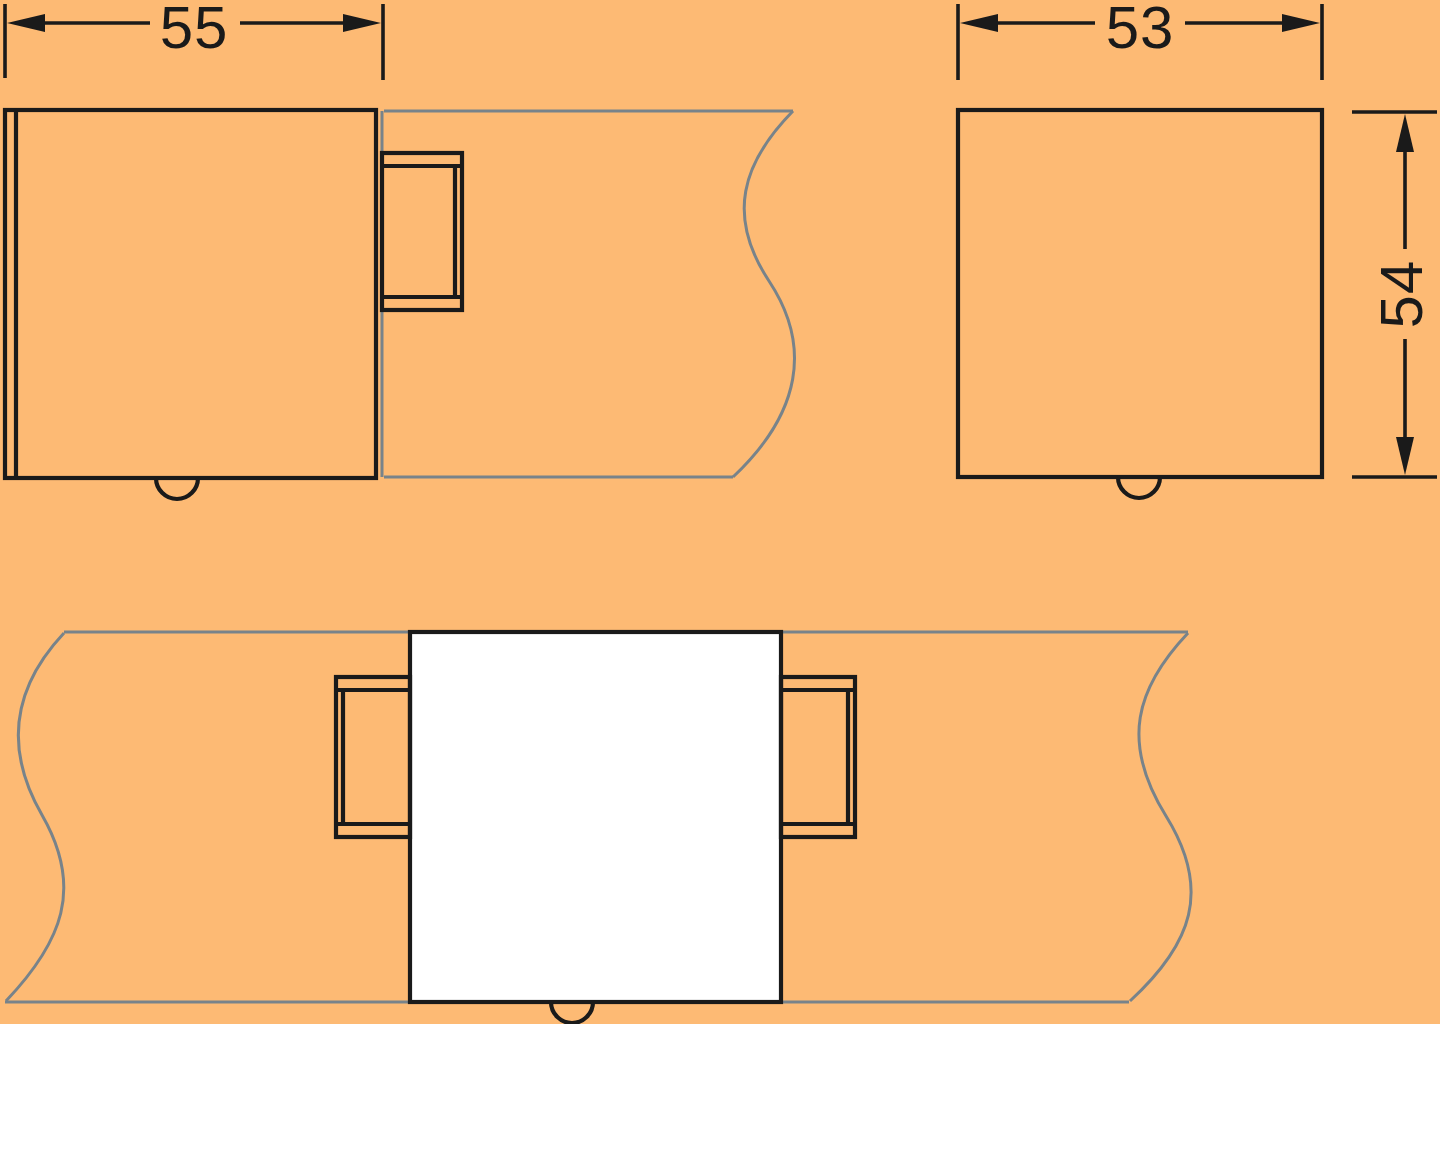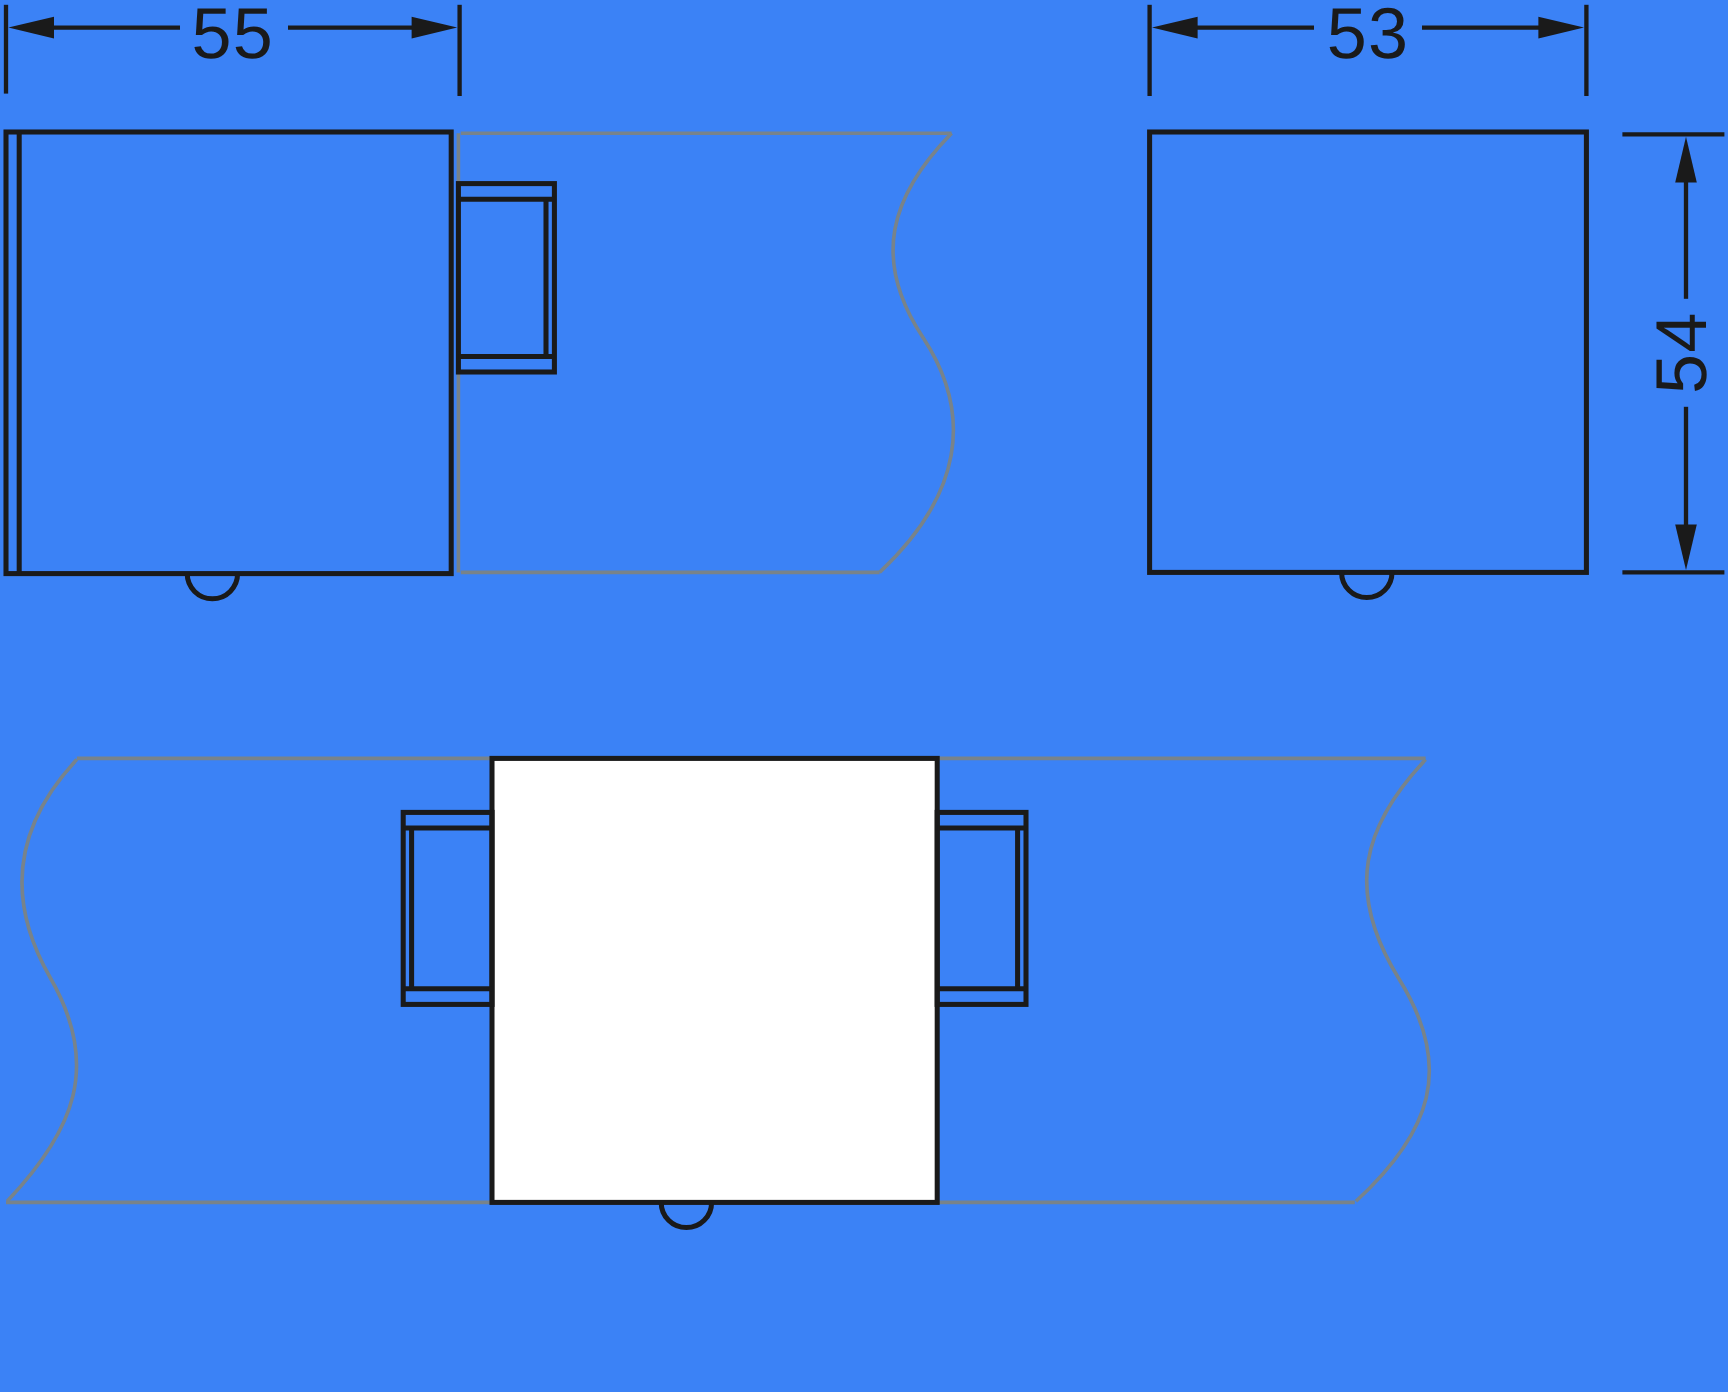--- a/index.html
+++ b/index.html
@@ -3,22 +3,22 @@
 <meta charset="utf-8">
 <style>
   html, body {
     margin: 0;
     padding: 0;
     background: #ffffff;
   }
   .stage {
     position: relative;
     width: 1440px;
-    height: 1160px;
-    background: #3b82f6;
+    height: 1024px;
+    background: #fdba74;
     overflow: hidden;
   }
   svg { display: block; }
   .k  { stroke: #1a1a1a; stroke-width: 4.2; fill: none; }
   .kt { stroke: #1a1a1a; stroke-width: 4.2; fill: none; }
   .d  { stroke: #1a1a1a; stroke-width: 3.6; fill: none; }
   .g  { stroke: #78838a; stroke-width: 3;   fill: none; }
   .ar { fill: #1a1a1a; stroke: none; }
   .bodyfill { fill: #ffffff; stroke: #1a1a1a; stroke-width: 4.2; }
   .dimtext {

